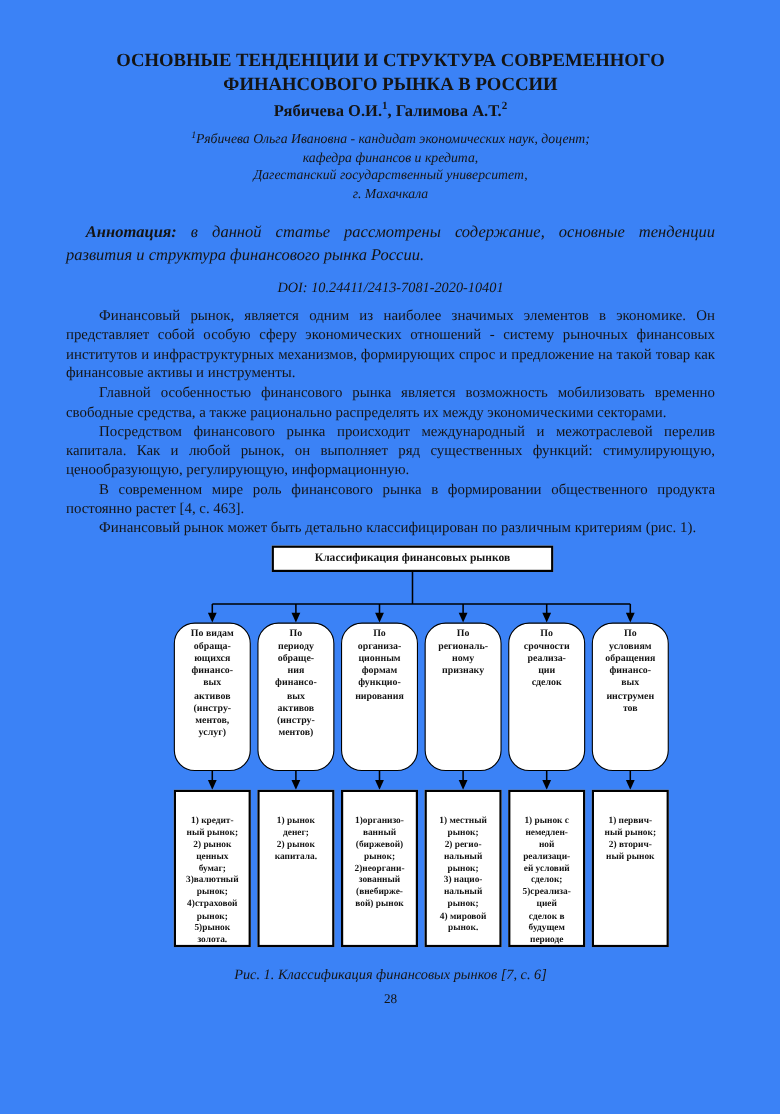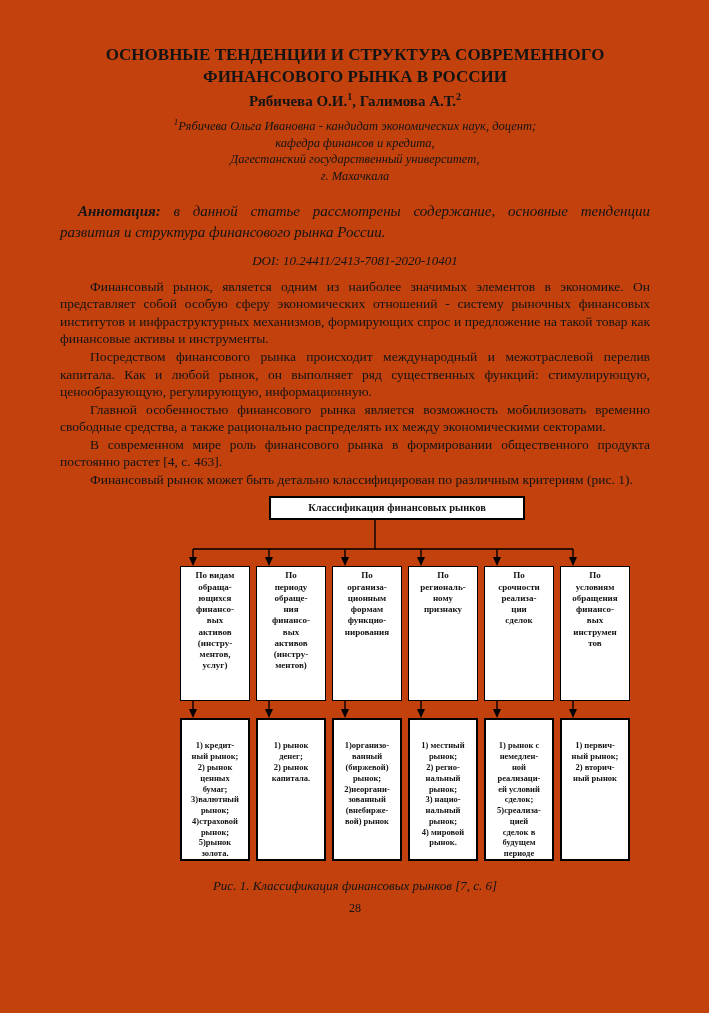--- a/index.html
+++ b/index.html
@@ -1,38 +1,38 @@
 <!DOCTYPE html>
 <html><head>
 <meta charset="utf-8">
 <style>
   * { margin:0; padding:0; box-sizing:border-box; }
   html,body { background:#ffffff; }
   .page {
-    width:709px; height:1013px; background:#c2410c; color:#141414;
+    width:709px; height:1013px; background:#3b82f6; color:#141414;
     font-family:"Liberation Serif","DejaVu Serif",serif;
     padding:44px 59px 0 60px; position:relative; overflow:hidden;
   }
   .title { text-align:center; font-weight:bold; font-size:17px; line-height:1.3; }
   .authors { text-align:center; font-weight:bold; font-size:15px; margin-top:3px; }
   .authors sup { font-size:10px; }
   .affil { text-align:center; font-style:italic; font-size:12.5px; line-height:1.32; margin-top:7px; }
   .affil sup { font-size:9px; }
   .affil-line { min-height:16px; }
   .abstract-block { margin-top:17px; font-size:15px; line-height:1.35; text-align:justify; font-style:italic; }
   .abstract-block .label { font-weight:bold; }
   .abstract-para { text-indent:18px; }
   .doi { text-align:center; font-style:italic; font-size:13px; margin-top:11px; }
   .body-text { margin-top:9px; font-size:13.5px; line-height:1.3; text-align:justify; }
   .body-text p { text-indent:30px; }
   .figure { margin-top:8px; margin-left:95px; position:relative; width:456px; height:368px; font-weight:bold; }
   .fig-svg { position:absolute; left:0; top:0; }
-  .box { position:absolute; background:#fff; border:1.5px solid #000; text-align:center; white-space:pre-line;margin-left:22px; }
+  .box { position:absolute; background:#fff; border:1.5px solid #000; text-align:center; white-space:pre-line; }
   .root-box { left:92px; top:0; width:256px; height:24px; border-width:2px; font-size:10.5px; line-height:19px; }
-  .crit { top:70px; width:70px; height:135px; font-size:9px; line-height:1.25; padding-top:3px; }
+  .crit { top:70px; width:70px; height:135px; font-size:9px; line-height:1.25; padding-top:3px;border-radius:19px; }
   .type { top:222px; width:70px; height:143px; font-size:8.5px; line-height:1.27; padding-top:20px; border-width:2px; }
   .c1{left:3px} .c2{left:79px} .c3{left:155px} .c4{left:231px} .c5{left:307px} .c6{left:383px}
   .caption { text-align:center; font-style:italic; font-size:13px; margin-top:14px; }
   .pageno { text-align:center; font-size:12px; margin-top:7px; }
 </style>
 </head>
 <body>
 
 <div class="page">
 
@@ -48,22 +48,22 @@
   </div>
 
   <div class="abstract-block">
     <p class="abstract-para"><span class="label">Аннотация:</span><span> в данной статье рассмотрены содержание, основные тенденции развития и структура финансового рынка России.</span></p>
   </div>
 
   <p class="doi">DOI: 10.24411/2413-7081-2020-10401</p>
 
   <div class="body-text">
     <p>Финансовый рынок, является одним из наиболее значимых элементов в экономике. Он представляет собой особую сферу экономических отношений - систему рыночных финансовых институтов и инфраструктурных механизмов, формирующих спрос и предложение на такой товар как финансовые активы и инструменты.</p>
+    <p>Главной особенностью финансового рынка является возможность мобилизовать временно свободные средства, а также рационально распределять их между экономическими секторами.</p>
     <p>Посредством финансового рынка происходит международный и межотраслевой перелив капитала. Как и любой рынок, он выполняет ряд существенных функций: стимулирующую, ценообразующую, регулирующую, информационную.</p>
-    <p>Главной особенностью финансового рынка является возможность мобилизовать временно свободные средства, а также рационально распределять их между экономическими секторами.</p>
     <p>В современном мире роль финансового рынка в формировании общественного продукта постоянно растет [4, с. 463].</p>
     <p>Финансовый рынок может быть детально классифицирован по различным критериям (рис. 1).</p>
   </div>
 
   <div class="figure">
     <svg class="fig-svg" width="456" height="368" viewBox="0 0 456 368">
       <g stroke="#000" stroke-width="1.4">
         <line x1="220" y1="24" x2="220" y2="53"></line>
         <line x1="38" y1="53" x2="418" y2="53"></line>
         <line x1="38" y1="53" x2="38" y2="62"></line>

